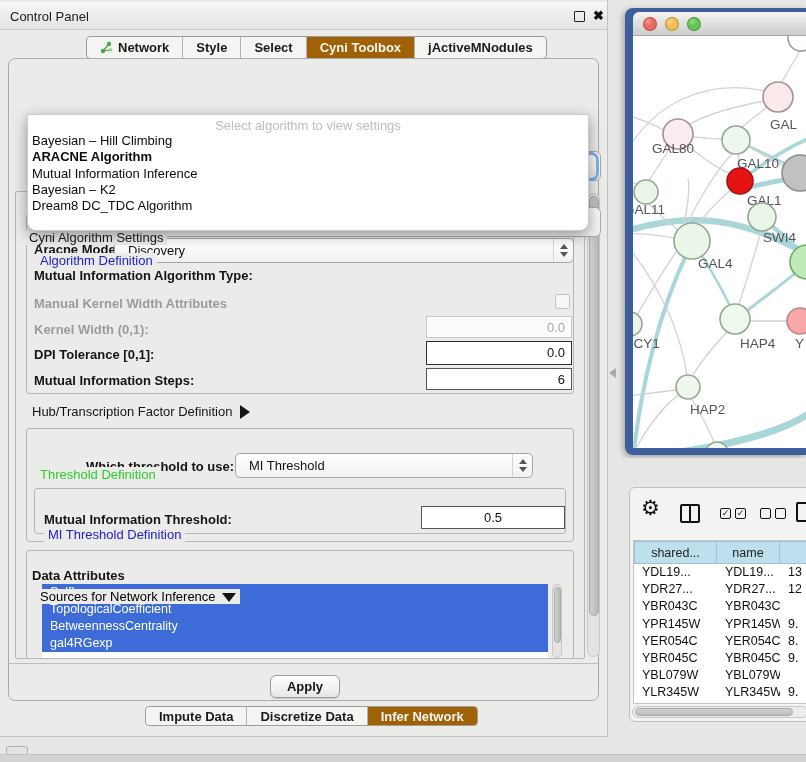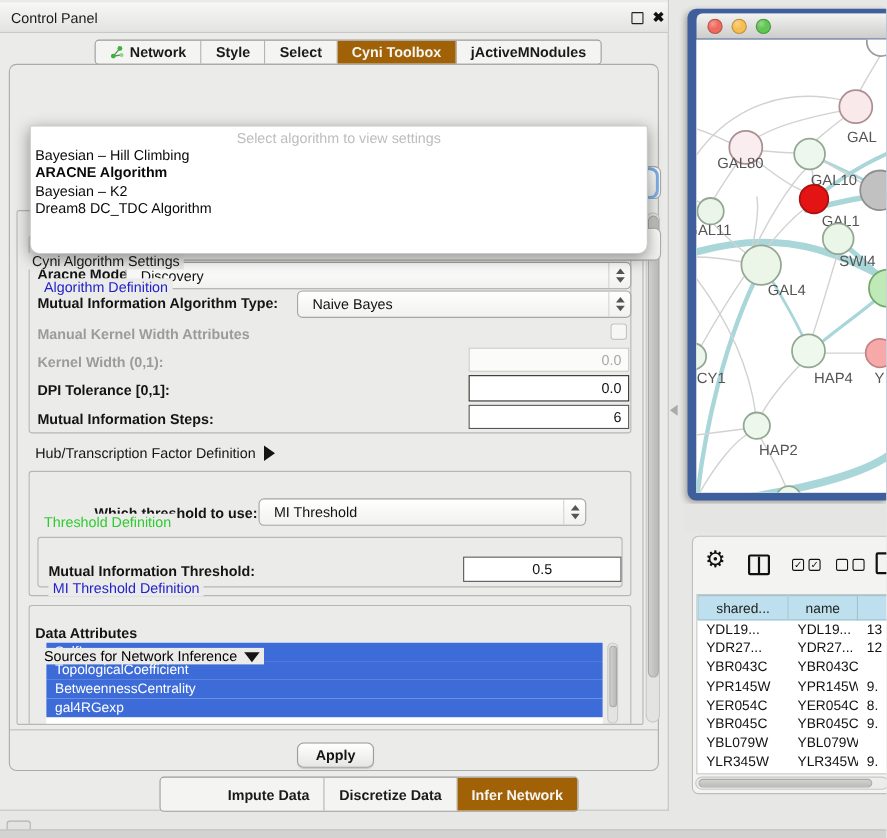--- a/index.html
+++ b/index.html
@@ -17,21 +17,21 @@
   .close-btn { position:absolute; right:3px; top:6px; font-size:13px; font-weight:bold; color:#111; cursor:pointer; }
 
   
   .seg { position:absolute; display:flex; border:1px solid #9C9C9A; border-radius:4px;
          background:#F4F4F2; overflow:hidden; height:23px; }
   .seg .seg-item { display:flex; align-items:center; gap:5px; padding:0 13px; font-size:13px; font-weight:bold;
          color:#1A1A1A; border-right:1px solid #B4B4B2; cursor:pointer; white-space:nowrap; }
   .seg .seg-item:last-child { border-right:none; }
   .seg .seg-item.sel { background:#a16207; color:#F5F5F3; }
   #topTabs { left:86px; top:36px; }
-  #bottomTabs { left:145px; top:706px; height:32px;padding-left:48px; }
+  #bottomTabs { left:145px; top:706px; height:20px; }
 
   
   #pane { position:absolute; left:8px; top:58px; width:591px; height:643px;
           border:1px solid #ABABA9; border-radius:7px; background:#EBEBE9; }
 
   
   .bg-combo { position:absolute; left:30px; top:92px; width:562px; height:30px; border:1px solid #A8A8A6;
           border-radius:6px; background:linear-gradient(#FDFDFD,#F0F0EE); z-index:1; }
   .bg-combo .spin-focus { position:absolute; right:4px; top:3px; width:20px; height:23px; border-radius:5px;
           box-shadow:0 0 0 3px #7FAEE6; background:linear-gradient(#FDFDFD,#E8E8E6); }
@@ -175,20 +175,21 @@
       </div>
       <div class="bg-combo2">
         <span class="val">gal-filtered sif default node</span>
       </div>
 
       <div id="popup">
         <span class="ph">Select algorithm to view settings</span>
         <div id="popup-opts">
             <div class="opt">Bayesian – Hill Climbing</div>
             <div class="opt hl">ARACNE Algorithm</div>
+            <div class="opt">Mutual Information Inference</div>
             <div class="opt">Bayesian – K2</div>
             <div class="opt">Dream8 DC_TDC Algorithm</div>
           </div>
       </div>
 
       <span class="legend" id="settings-legend">Cyni Algorithm Settings</span>
       <div id="settings">
 
         <div class="groupbox" style="left:10px;top:22px;width:548px;height:180px;"></div>
         <span class="legend blue" style="left:20px;top:15px;">Algorithm Definition</span>
@@ -196,27 +197,20 @@
         <span class="lbl" style="left:18px;top:50px;">Aracne Mode:</span>
         <div class="combo" style="left:98px;top:46px;width:460px;">
           <span class="combo-val">Discovery</span>
           <span class="combo-spin">
               <i class="up"></i>
               <i class="dn"></i>
             </span>
         </div>
 
         <span class="lbl" style="left:18px;top:76px;">Mutual Information Algorithm Type:</span>
-        <div class="combo" style="left:254px;top:72px;width:304px;">
-          <span class="combo-val">Naive Bayes</span>
-          <span class="combo-spin">
-              <i class="up"></i>
-              <i class="dn"></i>
-            </span>
-        </div>
 
         <span class="lbl dis" style="left:18px;top:104px;">Manual Kernel Width Attributes</span>
         <span class="checkbox" style="left:539px;top:102px;"></span>
 
         <span class="lbl dis" style="left:18px;top:130px;">Kernel Width (0,1):</span>
         <div class="field dis" style="left:410px;top:124px;width:146px;">0.0</div>
 
         <span class="lbl" style="left:18px;top:155px;">DPI Tolerance [0,1]:</span>
         <div class="field strong" style="left:410px;top:149px;width:146px;height:24px;">0.0</div>
 

